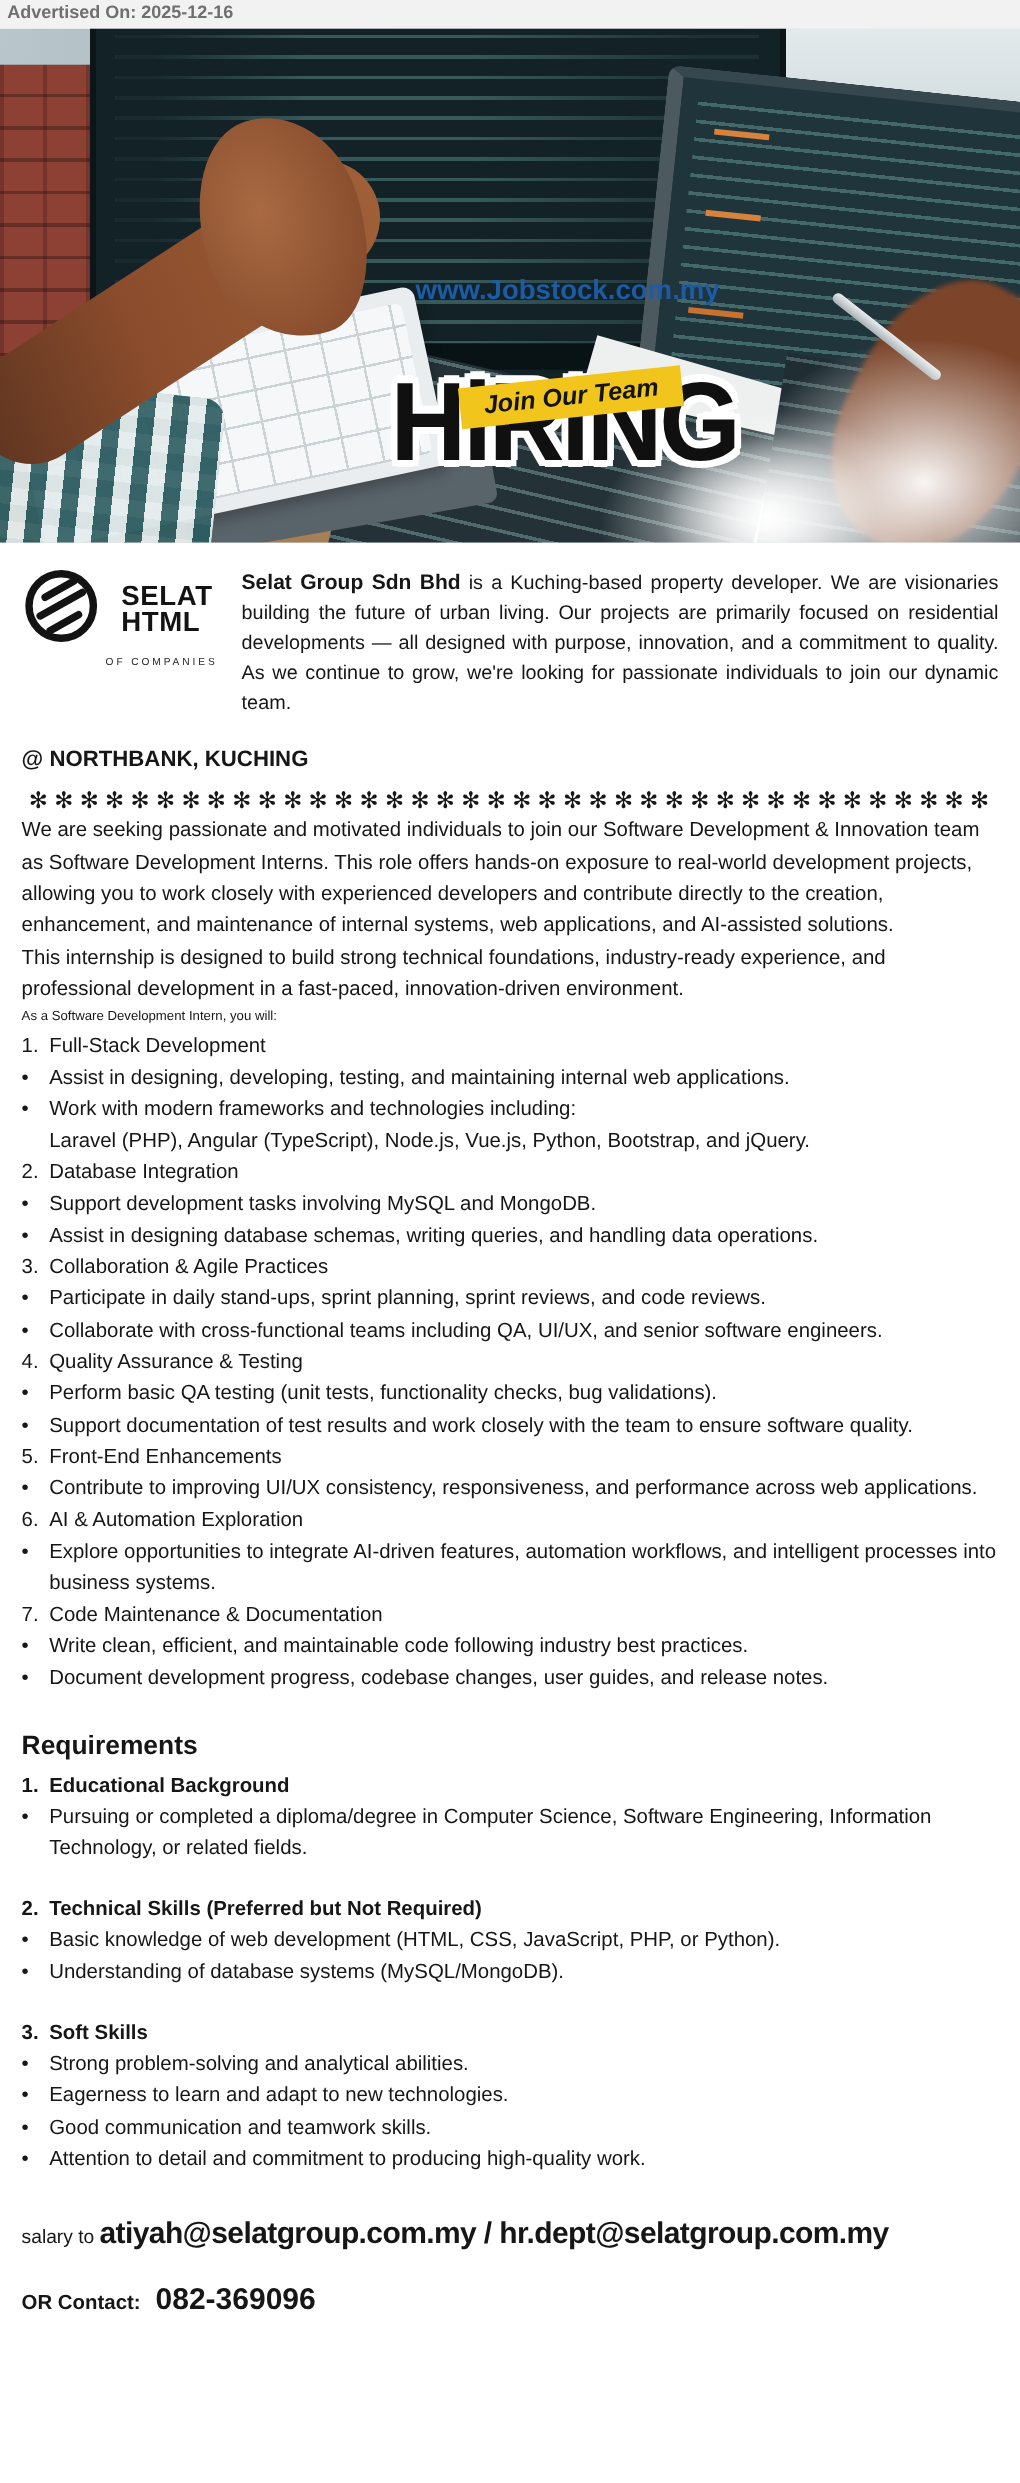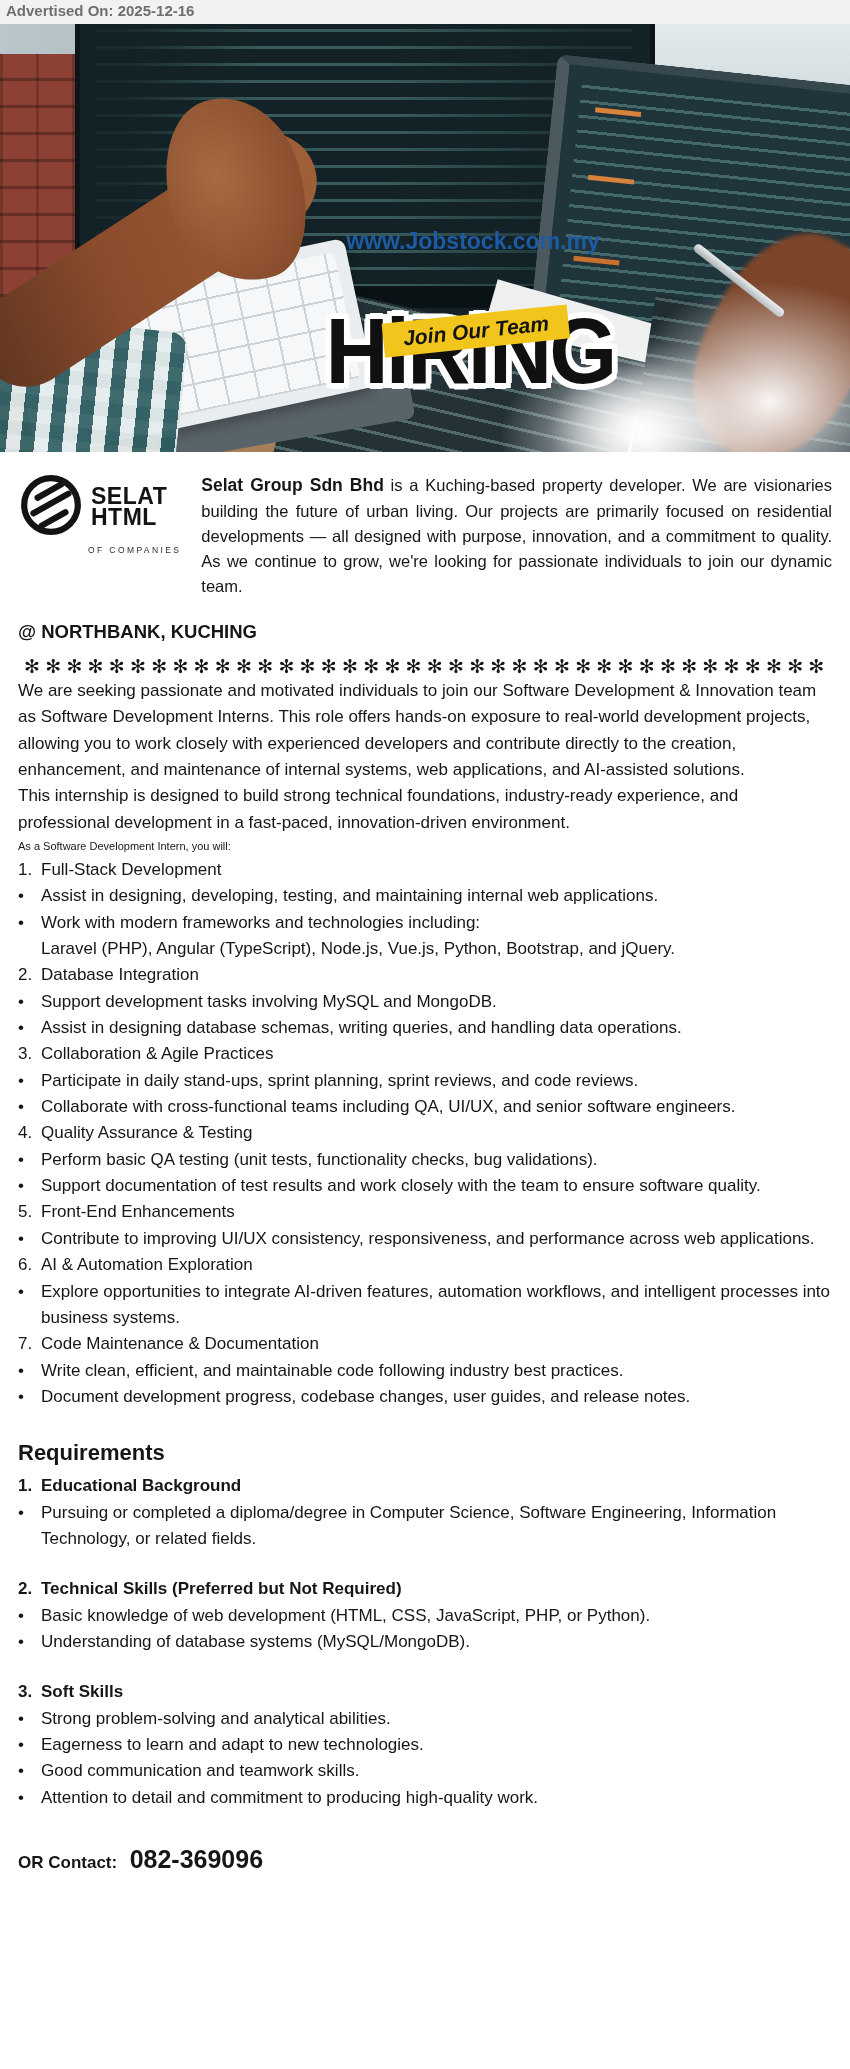--- a/index.html
+++ b/index.html
@@ -64,21 +64,21 @@
   .sticker{color:#101010;font-weight:bold;
     text-shadow:-5px -5px 0 #fff,5px -5px 0 #fff,-5px 5px 0 #fff,5px 5px 0 #fff,0 -6px 0 #fff,0 6px 0 #fff,-6px 0 0 #fff,6px 0 0 #fff;}
   .ov-were{left:472px;top:245px;transform:translateX(-50%);font-size:47px;letter-spacing:2px;}
   .ov-hiring{left:470px;top:281px;transform:translateX(-50%) scaleX(.94);font-size:93px;letter-spacing:-3px;line-height:1;}
   .ov-ribbon{left:476px;top:290px;transform:translateX(-50%) rotate(-6deg);background:#f2c51d;color:#141414;
     font-size:21px;font-weight:bold;font-style:italic;padding:5px 20px;z-index:6;}
 
   
   .company{display:flex;gap:20px;padding:20px 18px 0 18px;}
   .logo-block{flex:0 0 148px;}
-  .logo-row{display:flex;align-items:center;gap:7px;}
+  .logo-row{display:flex;align-items:center;gap:17px;}
   .logo-text{font-weight:bold;font-size:23px;line-height:.92;letter-spacing:.5px;color:#131313;}
   .logo-sub{font-size:8.5px;letter-spacing:2.4px;color:#2a2a2a;margin:3px 0 0 70px;white-space:nowrap;}
   .company-desc{flex:1;font-size:16.5px;line-height:1.52;text-align:justify;}
   .company-desc b{font-size:17.5px;}
 
   
   .title-row{padding:22px 18px 0;display:flex;align-items:baseline;gap:13px;white-space:nowrap;}
   .job-title{font-size:33px;font-weight:bold;letter-spacing:-1.5px;}
   .job-loc{font-size:18.5px;font-weight:bold;}
   .divider{padding:12px 0 0 24px;font-size:19px;white-space:nowrap;overflow:hidden;width:826px;}
@@ -94,21 +94,21 @@
   .k-numbold{font-weight:bold;}
   .k-gap{height:24px;}
   .req-gap{height:14px;}
 
   
   .contact{padding:30px 18px 0;}
   .c1{font-size:17px;line-height:1.5;}
   .c2{margin-top:4px;}
   .salary-prefix{font-size:16px;}
   .emails{font-size:25px;font-weight:bold;letter-spacing:-.5px;}
-  .c3{margin-top:4px;}
+  .c3{margin-top:26px;}
   .or-label{font-size:17px;font-weight:bold;}
   .phone{font-size:25px;font-weight:bold;margin-left:8px;}
 </style>
 </head>
 <body>
 
 <div class="page">
 
   <div class="topbar">Advertised On: 2025-12-16</div>
 
@@ -317,19 +317,23 @@
         <span class="m">•</span>
         <span class="t">Good communication and teamwork skills.</span>
       </div>
       <div class="list-row k-bullet">
         <span class="m">•</span>
         <span class="t">Attention to detail and commitment to producing high-quality work.</span>
       </div>
     </div>
 
   <div class="contact">
+    <div class="c2">
+      <span class="salary-prefix">salary to</span>
+      <span class="emails">atiyah@selatgroup.com.my / hr.dept@selatgroup.com.my</span>
+    </div>
     <div class="c3">
       <span class="or-label">OR Contact:</span>
       <span class="phone">082-369096</span>
     </div>
   </div>
 
 </div>
 
 </body></html>

